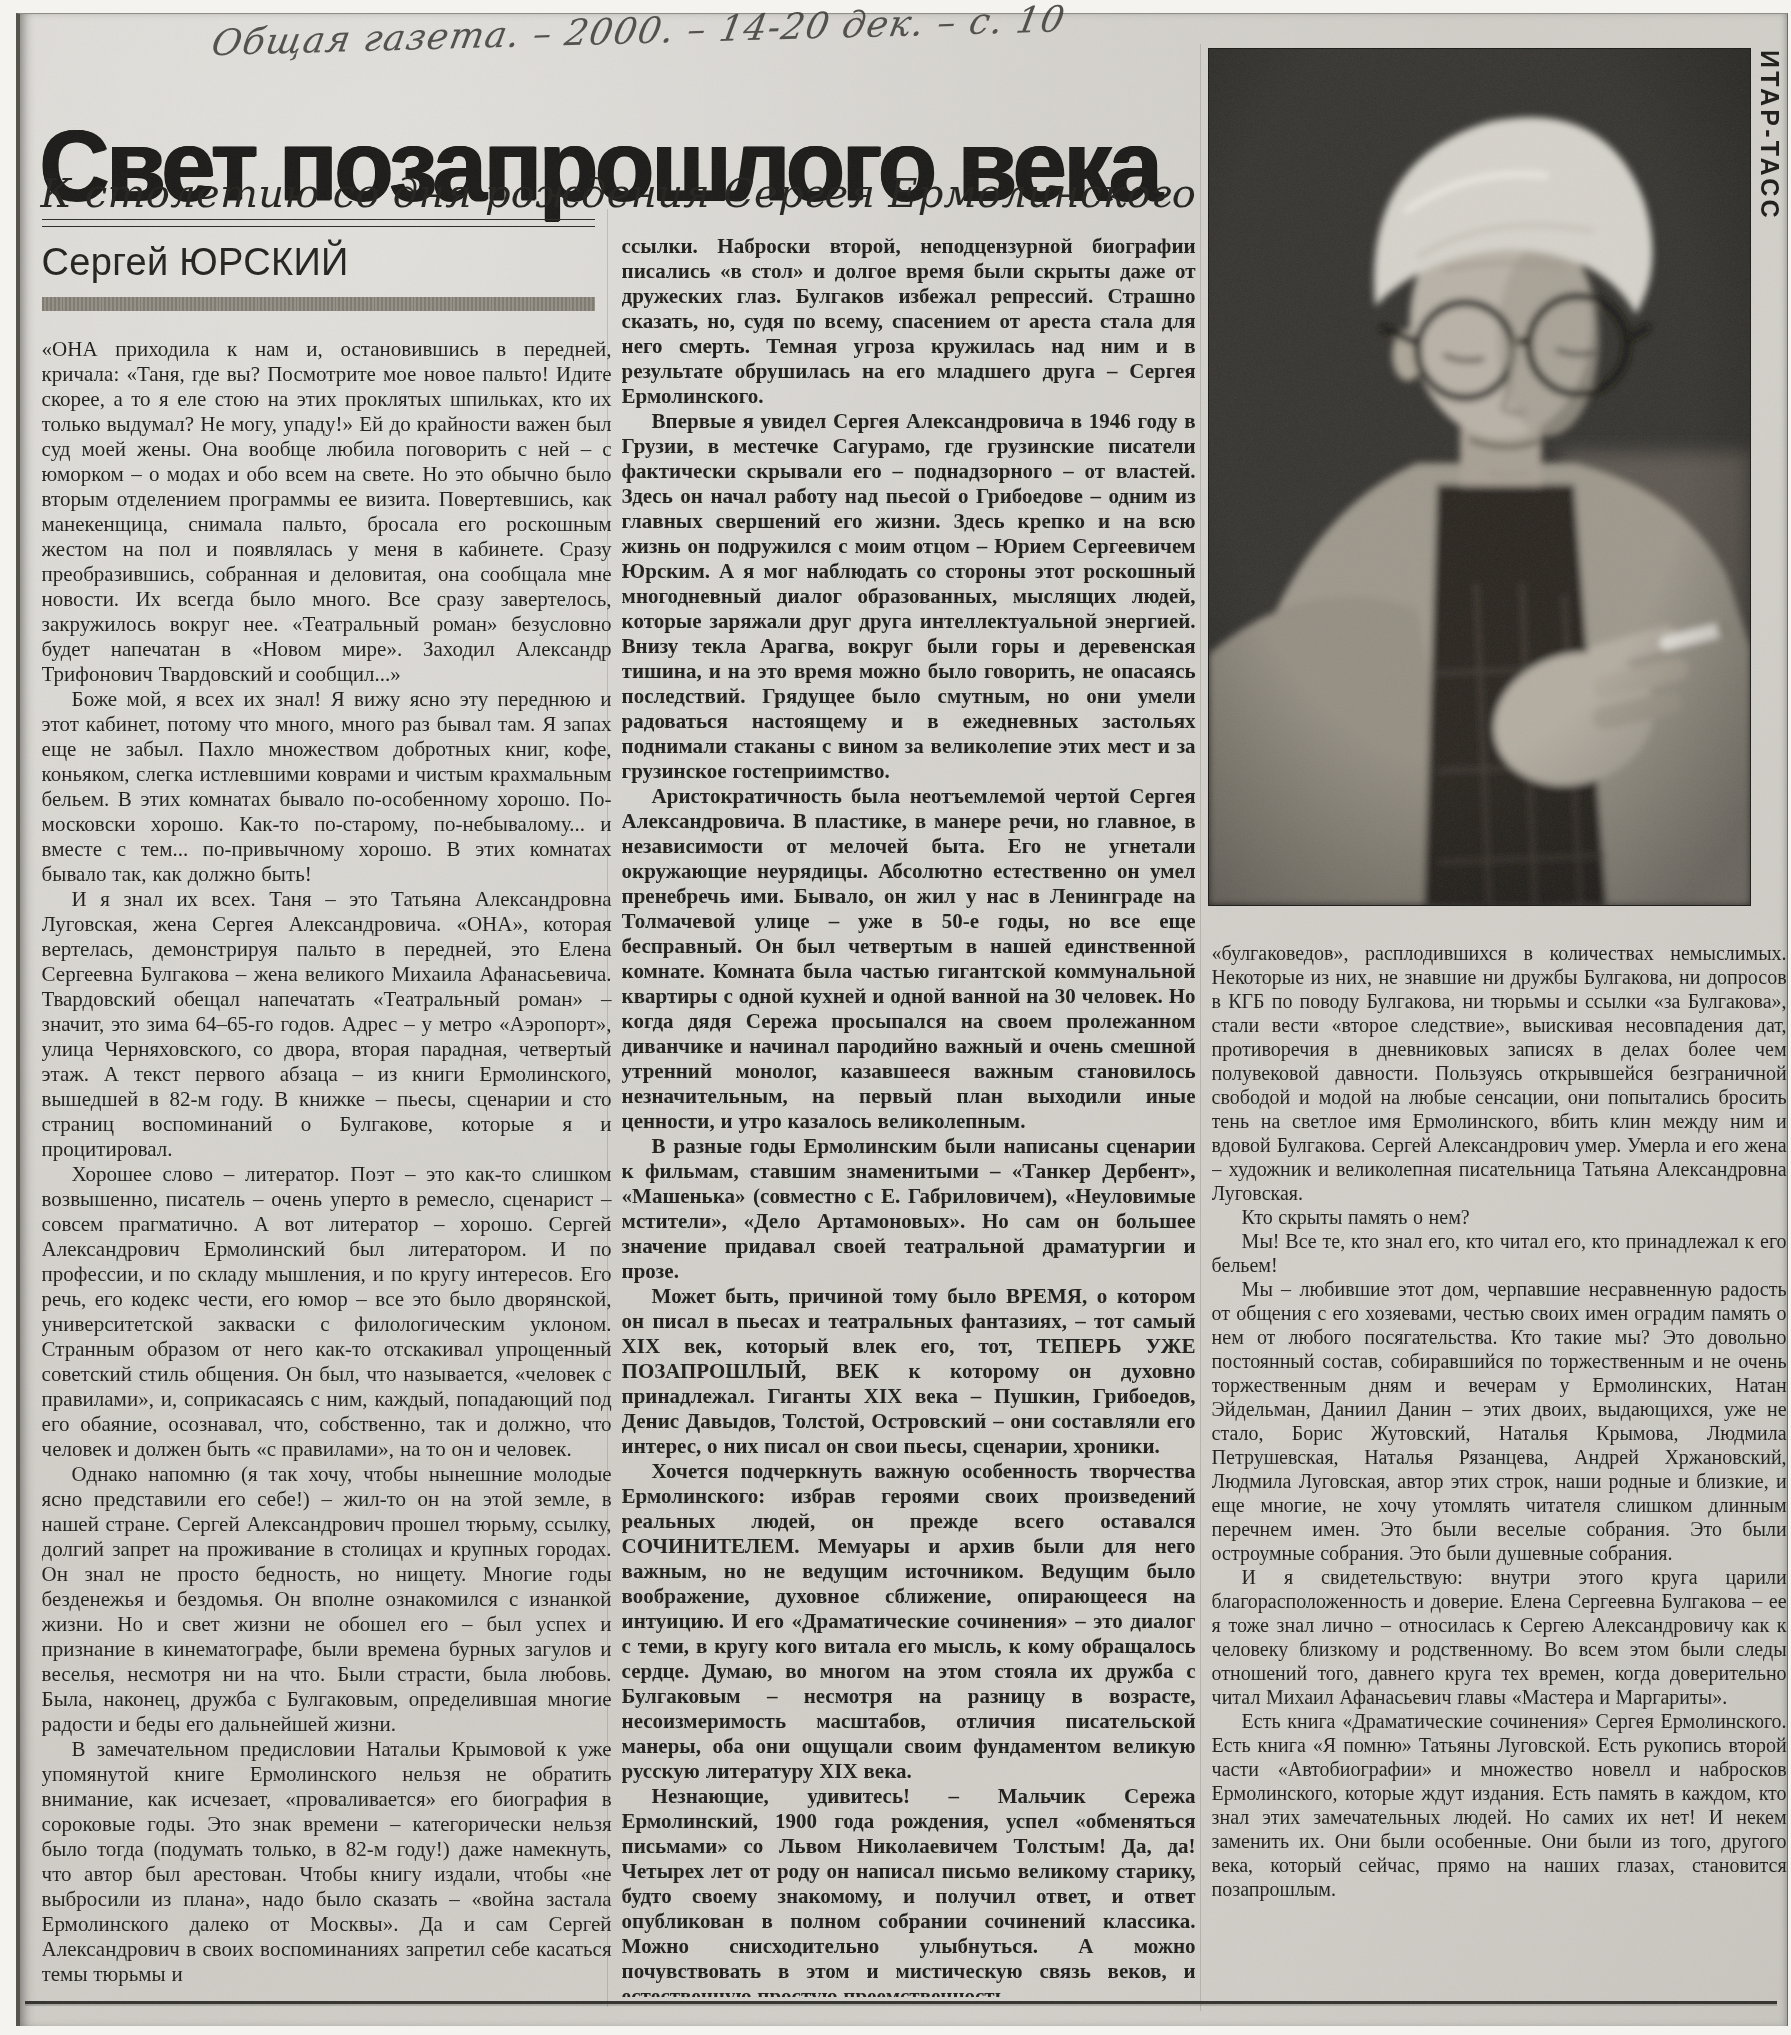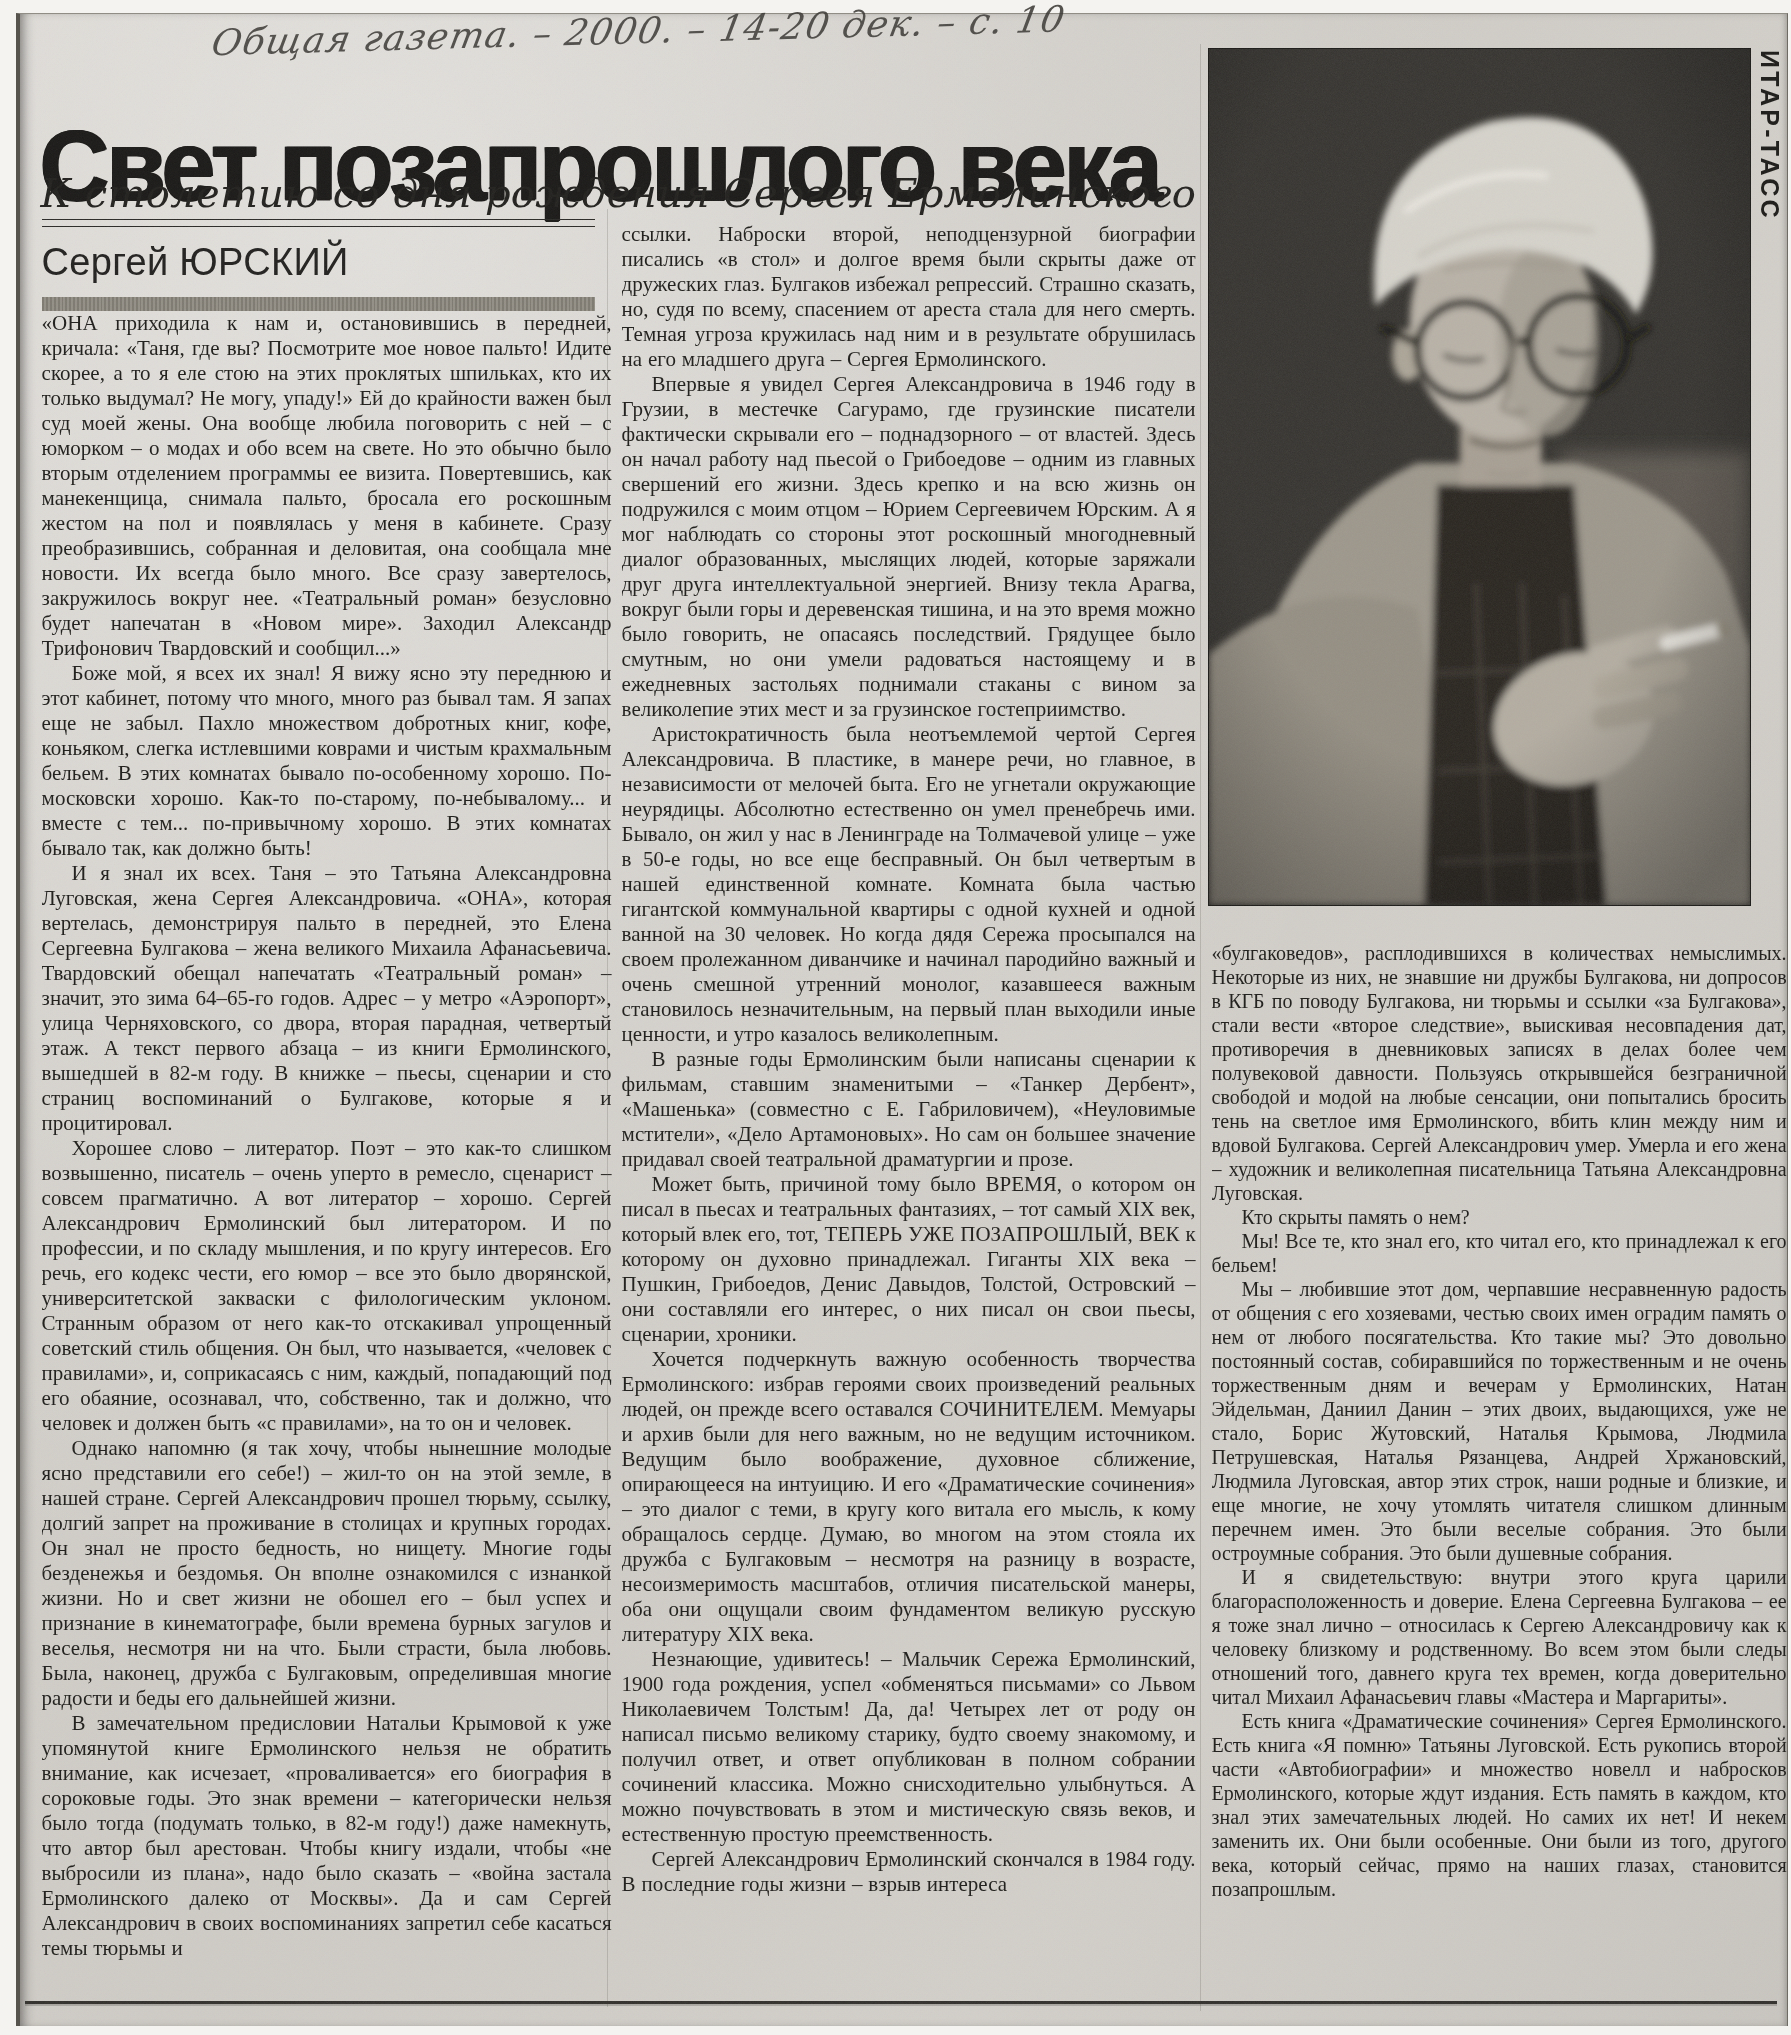--- a/index.html
+++ b/index.html
@@ -39,30 +39,30 @@
     transform:scaleY(1.04);transform-origin:left top;
   }
   .subtitle{
     position:absolute;left:21px;top:156px;width:1103px;
     font-family:"DejaVu Serif",serif;font-style:italic;
     font-size:40px;color:#23221f;white-space:nowrap;letter-spacing:0.3px;
   }
   
   .col{position:absolute;overflow:hidden;}
   .col-1{left:22px;top:205px;width:570px;bottom:28.6px;}
-  .col-2{left:602px;top:208px;width:574px;bottom:28.6px;}
+  .col-2{left:602px;top:220px;width:574px;bottom:28.6px;font-weight:bold;}
   .col-3{left:1192px;top:927px;width:575px;bottom:28.6px;}
   .double-rule{width:553px;height:5.8px;border-top:1.9px solid #2c2b28;border-bottom:1.9px solid #2c2b28;}
   .author{
     margin-top:14.3px;font-family:"Liberation Sans",sans-serif;font-weight:400;
     font-size:38px;color:#232220;letter-spacing:0.3px;
   }
   .gray-bar{margin-top:13px;width:553px;height:13.6px;background:#8d897f;
     background-image:repeating-linear-gradient(90deg,rgba(60,58,52,.18) 0 1.9px,rgba(255,255,255,.06) 1.9px 3.9px);}
-  .body-text{margin-top:0;}
+  .body-text{margin-top:26px;}
   .col-1 .para,.col-2 .para,.col-3 .para{
     margin:0;font-size:21px;line-height:25px;color:#1f1e1b;
     text-align:justify;text-indent:30px;word-spacing:0.6px;
   }
   .col-3 .para{font-size:20px;line-height:24px;}
   .para.noindent{text-indent:0;}
   
   .photo-frame{
     position:absolute;left:1188px;top:34px;width:543px;height:858px;
     border:1.9px solid #1d1c19;background:#32302c;box-sizing:border-box;

